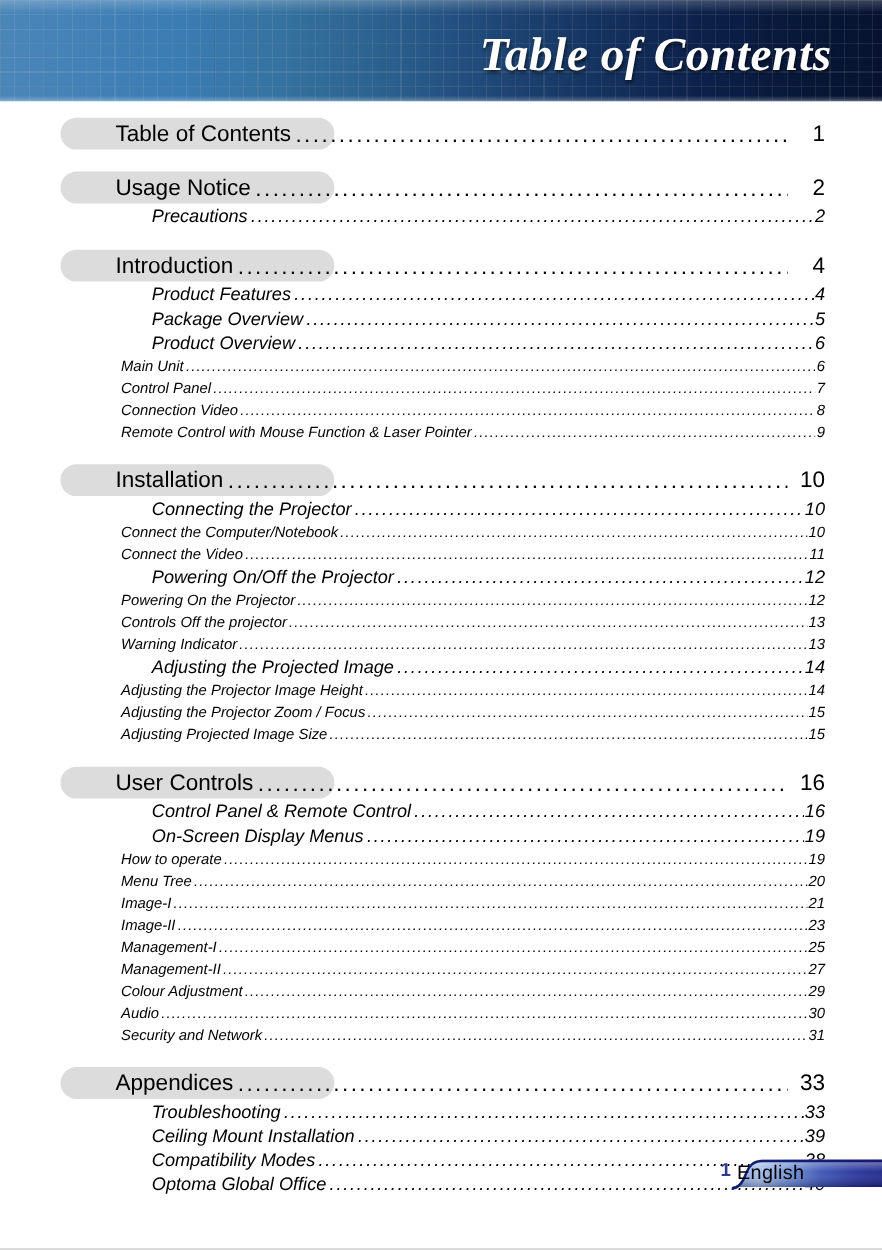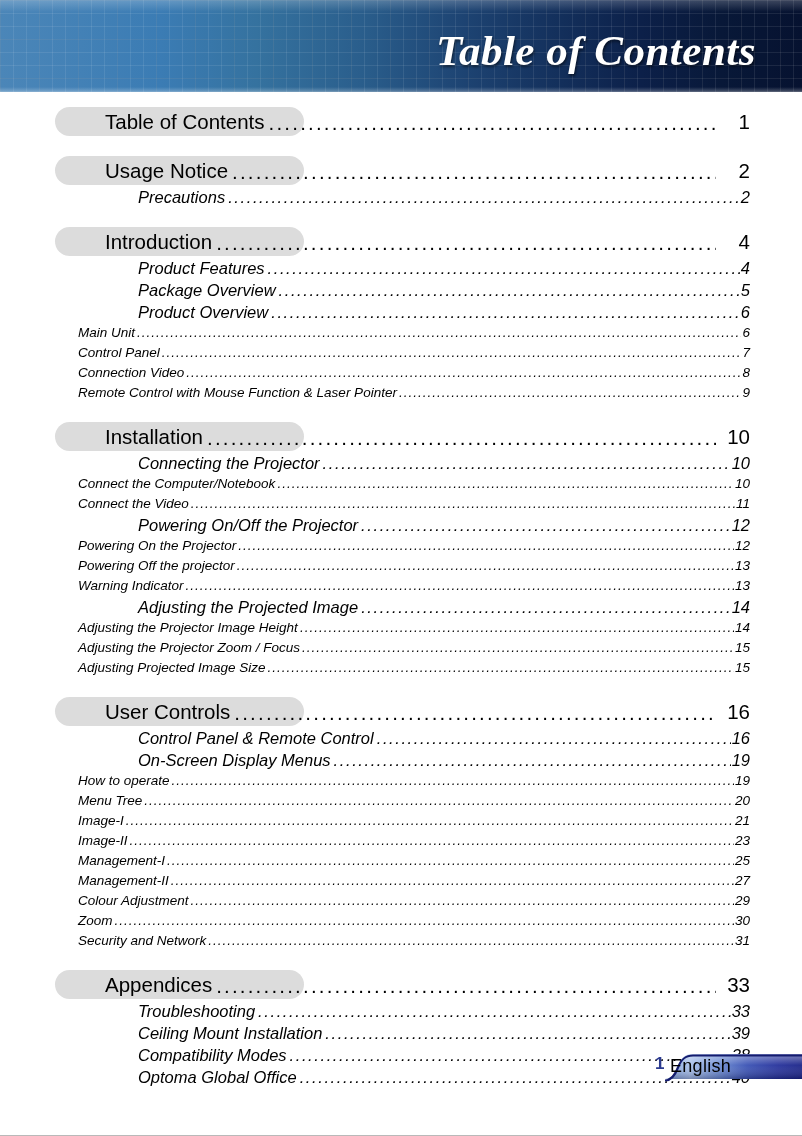--- a/index.html
+++ b/index.html
@@ -139,21 +139,21 @@
     text-align: center;
   }
   .row.lvl2 .pagenum {
     font-size: 16.5px;
     font-style: italic;
   }
 
   
   .row.lvl3 {
     height: 20px;
-    padding-left: 78px;
+    padding-left: 110px;
     padding-right: 52px;
     font-size: 13.5px;
     font-style: italic;
     color: #000000;
   }
   .row.lvl3 .pagenum {
     font-size: 13.5px;
     font-style: italic;
   }
 
@@ -315,21 +315,21 @@
       <span class="label">Powering On/Off the Projector</span>
       <span class="leader"></span>
       <span class="pagenum">12</span>
     </div>
     <div class="row lvl3">
       <span class="label">Powering On the Projector</span>
       <span class="leader"></span>
       <span class="pagenum">12</span>
     </div>
     <div class="row lvl3">
-      <span class="label">Powering Off the projector</span>
+      <span class="label">Controls Off the projector</span>
       <span class="leader"></span>
       <span class="pagenum">13</span>
     </div>
     <div class="row lvl3">
       <span class="label">Warning Indicator</span>
       <span class="leader"></span>
       <span class="pagenum">13</span>
     </div>
     <div class="row lvl2">
       <span class="label">Adjusting the Projected Image</span>
@@ -397,21 +397,21 @@
       <span class="label">Management-II</span>
       <span class="leader"></span>
       <span class="pagenum">27</span>
     </div>
     <div class="row lvl3">
       <span class="label">Colour Adjustment</span>
       <span class="leader"></span>
       <span class="pagenum">29</span>
     </div>
     <div class="row lvl3">
-      <span class="label">Zoom</span>
+      <span class="label">Audio</span>
       <span class="leader"></span>
       <span class="pagenum">30</span>
     </div>
     <div class="row lvl3">
       <span class="label">Security and Network</span>
       <span class="leader"></span>
       <span class="pagenum">31</span>
     </div>
     <div class="spacer"></div>
     <div class="row lvl1">

